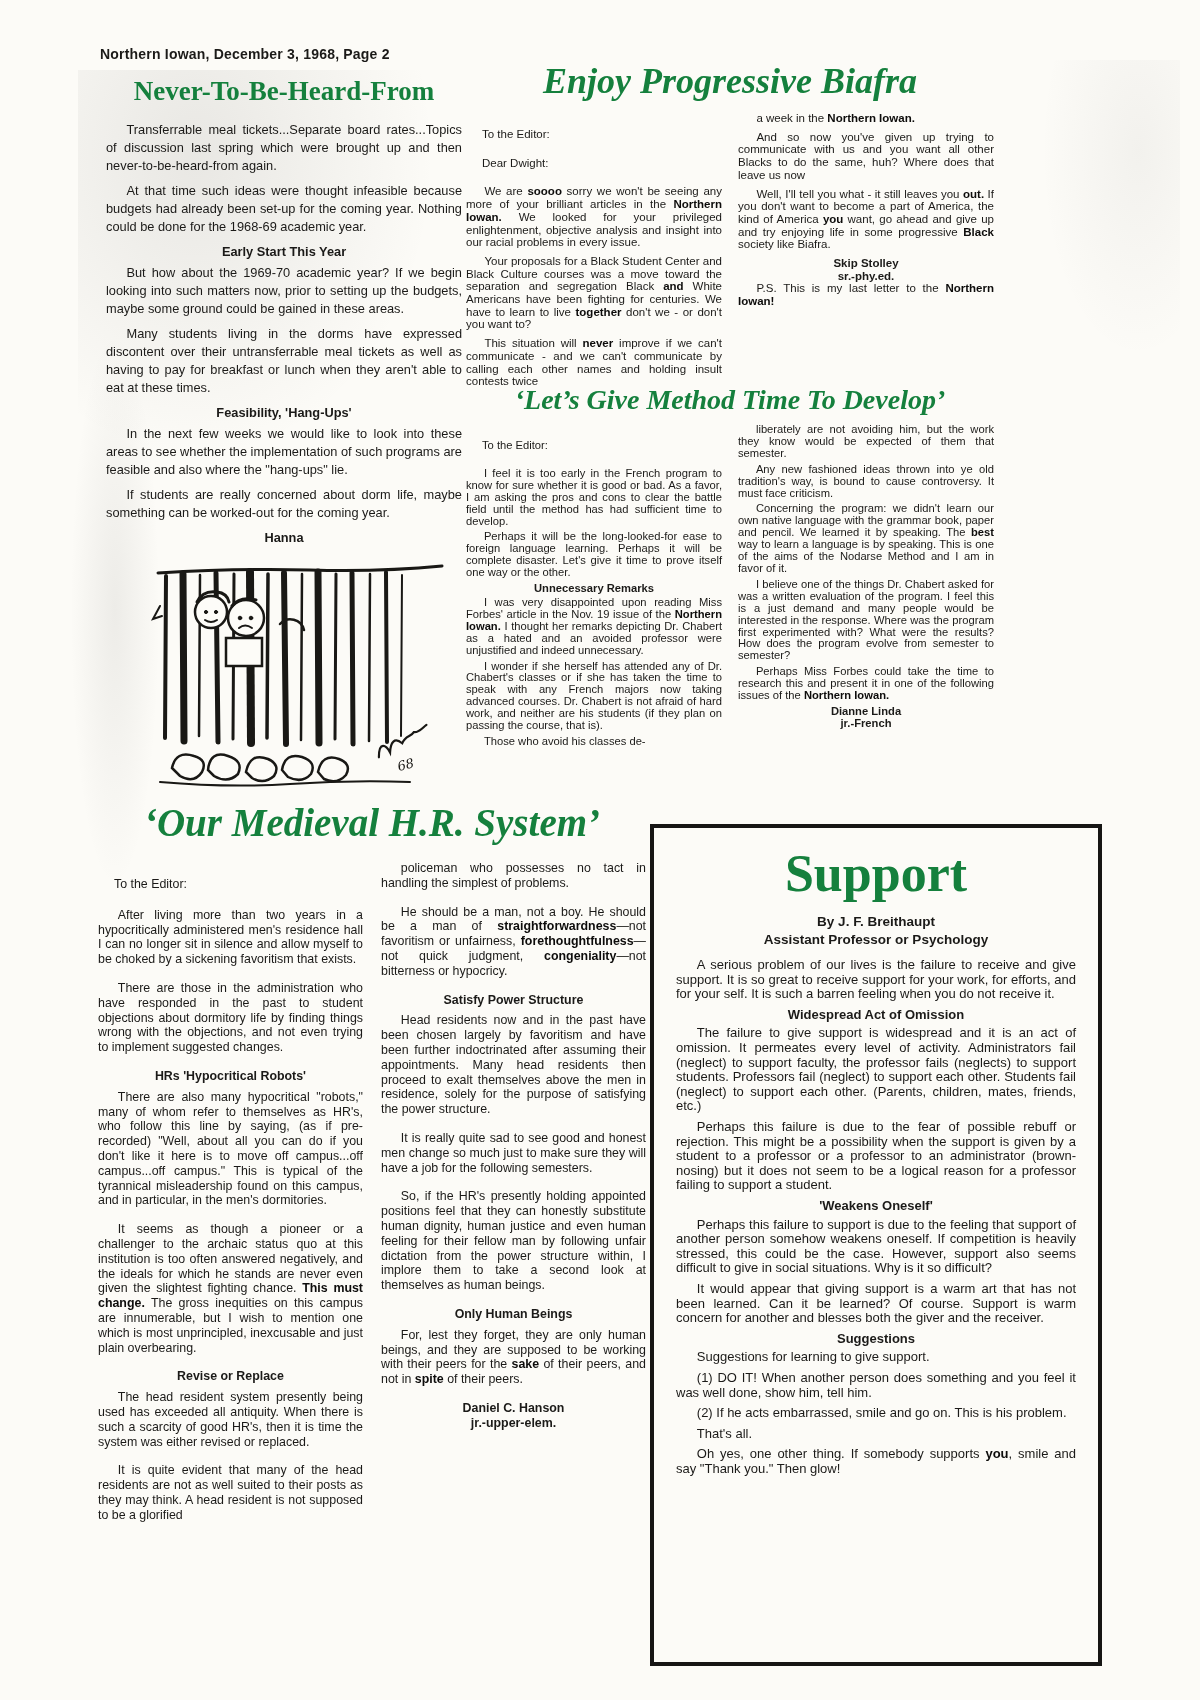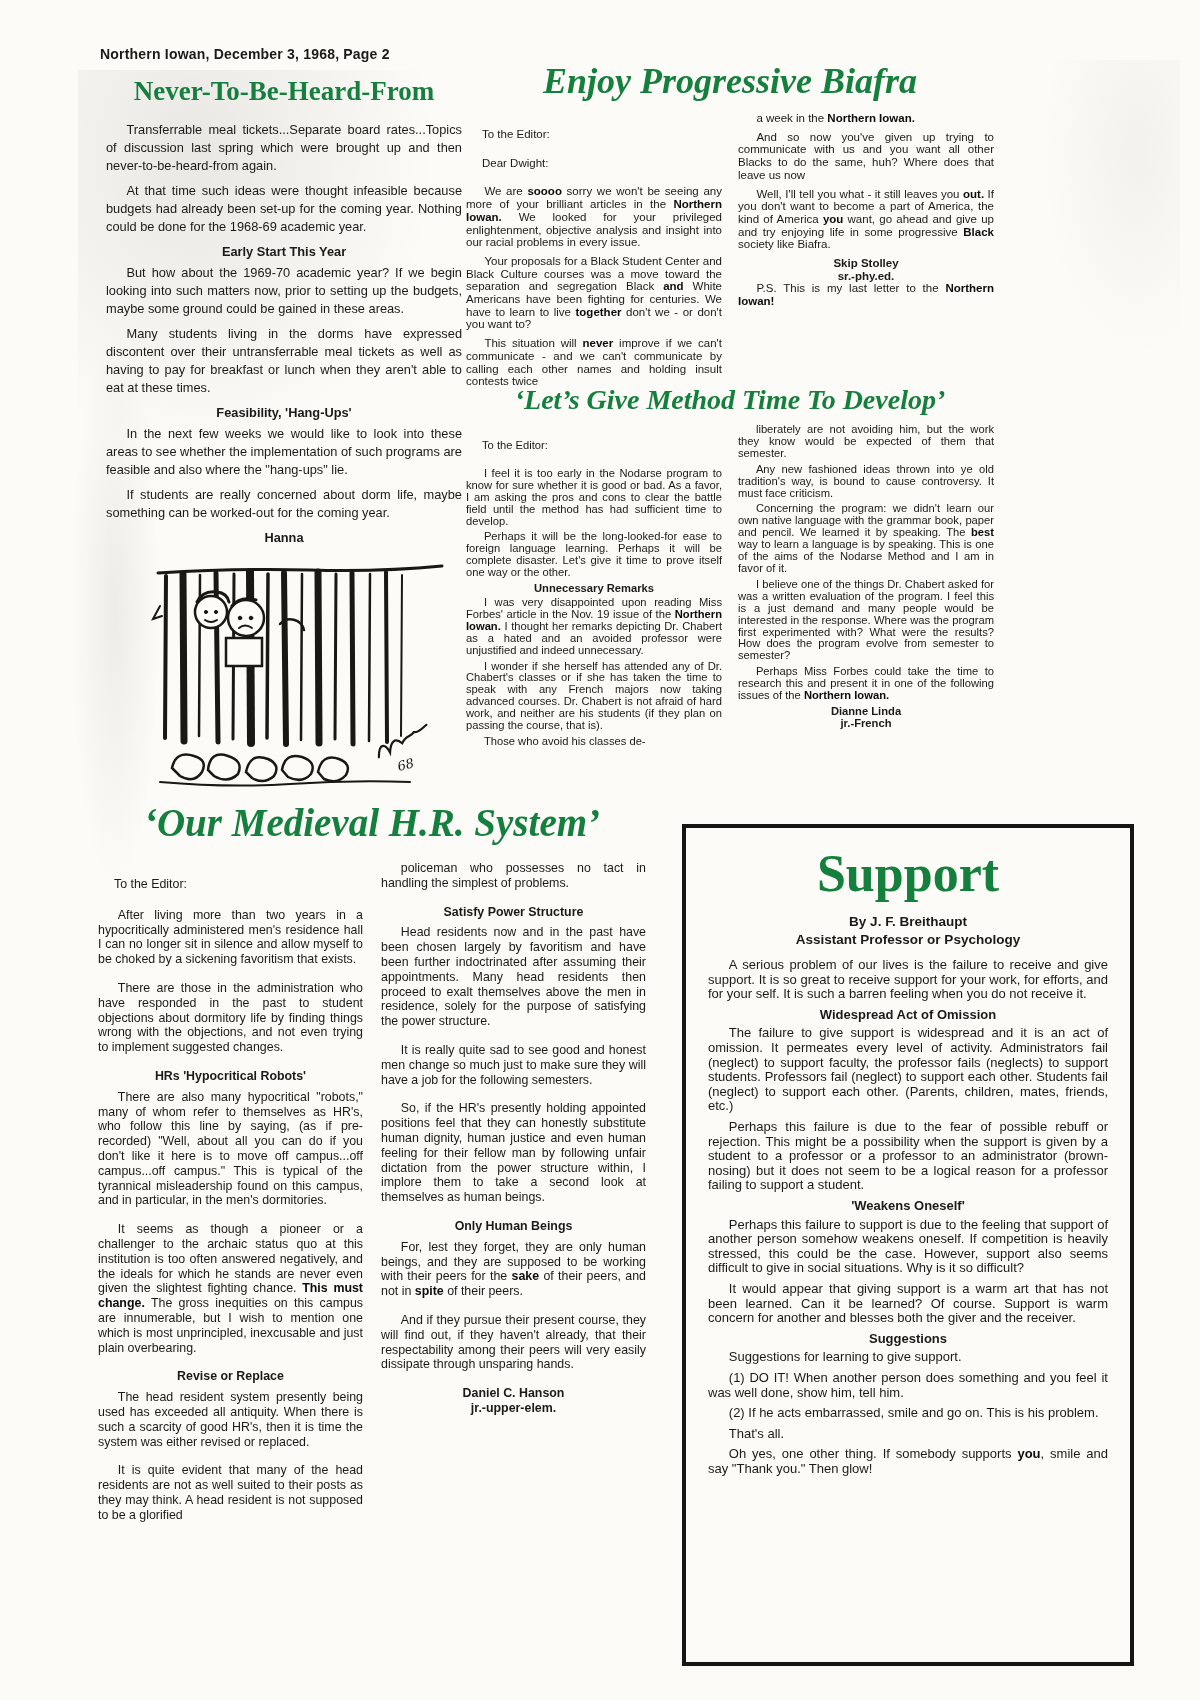--- a/index.html
+++ b/index.html
@@ -39,21 +39,21 @@
   .method .sub{margin:4px 0 2px;}
   
   .medieval{left:98px;top:800px;width:548px;}
   .medieval .headline{font-size:39px;}
   .medieval .cols{margin-top:16px;gap:18px;}
   .medieval .col{font-size:12.4px;line-height:14.8px;}
   .medieval .para{margin-bottom:14px;}
   .medieval .sub{margin:10px 0 6px;}
   
   .support-box{left:650px;top:824px;width:452px;height:842px;border:4px solid #161514;
-               box-sizing:border-box;padding:12px 22px 16px;background:#fcfbf7;margin-left:32px;}
+               box-sizing:border-box;padding:12px 22px 16px;background:#fcfbf7;}
   .support-title{font-size:52px;margin:4px 0 10px;}
   .byline{font-size:13.5px;font-weight:bold;text-align:center;line-height:1.3;margin-bottom:10px;}
   .support-body{font-size:13px;line-height:14.6px;}
   .support-body .para{margin-bottom:6px;}
   .support-body .sub{margin:4px 0 4px;}
   b{font-weight:bold;color:#0d0c0b;}
 </style>
 </head>
 <body>
 
@@ -149,21 +149,21 @@
           <p class="para">P.S. This is my last letter to the <b>Northern Iowan!</b></p>
         </div>
     </div>
   </section>
 
   <section class="article method">
     <h1 class="headline italic-head">‘Let’s Give Method Time To Develop’</h1>
     <div class="cols">
       <div class="col">
           <p class="sal">To the Editor:</p>
-          <p class="para">I feel it is too early in the Nodarse program to know for sure whether it is good or bad. As a favor, I am asking the pros and cons to clear the battle field until the method has had sufficient time to develop.</p>
+          <p class="para">I feel it is too early in the French program to know for sure whether it is good or bad. As a favor, I am asking the pros and cons to clear the battle field until the method has had sufficient time to develop.</p>
           <p class="para">Perhaps it will be the long-looked-for ease to foreign language learning. Perhaps it will be complete disaster. Let's give it time to prove itself one way or the other.</p>
           <h4 class="sub">Unnecessary Remarks</h4>
           <p class="para">I was very disappointed upon reading Miss Forbes' article in the Nov. 19 issue of the <b>Northern Iowan.</b> I thought her remarks depicting Dr. Chabert as a hated and an avoided professor were unjustified and indeed unnecessary.</p>
           <p class="para">I wonder if she herself has attended any of Dr. Chabert's classes or if she has taken the time to speak with any French majors now taking advanced courses. Dr. Chabert is not afraid of hard work, and neither are his students (if they plan on passing the course, that is).</p>
           <p class="para">Those who avoid his classes de-</p>
         </div>
       <div class="col">
           <p class="para">liberately are not avoiding him, but the work they know would be expected of them that semester.</p>
           <p class="para">Any new fashioned ideas thrown into ye old tradition's way, is bound to cause controversy. It must face criticism.</p>
           <p class="para">Concerning the program: we didn't learn our own native language with the grammar book, paper and pencil. We learned it by speaking. The <b>best</b> way to learn a language is by speaking. This is one of the aims of the Nodarse Method and I am in favor of it.</p>
@@ -184,27 +184,27 @@
           <p class="para">There are those in the administration who have responded in the past to student objections about dormitory life by finding things wrong with the objections, and not even trying to implement suggested changes.</p>
           <h4 class="sub">HRs 'Hypocritical Robots'</h4>
           <p class="para">There are also many hypocritical "robots," many of whom refer to themselves as HR's, who follow this line by saying, (as if pre-recorded) "Well, about all you can do if you don't like it here is to move off campus...off campus...off campus." This is typical of the tyrannical misleadership found on this campus, and in particular, in the men's dormitories.</p>
           <p class="para">It seems as though a pioneer or a challenger to the archaic status quo at this institution is too often answered negatively, and the ideals for which he stands are never even given the slightest fighting chance. <b>This must change.</b> The gross inequities on this campus are innumerable, but I wish to mention one which is most unprincipled, inexcusable and just plain overbearing.</p>
           <h4 class="sub">Revise or Replace</h4>
           <p class="para">The head resident system presently being used has exceeded all antiquity. When there is such a scarcity of good HR's, then it is time the system was either revised or replaced.</p>
           <p class="para">It is quite evident that many of the head residents are not as well suited to their posts as they may think. A head resident is not supposed to be a glorified</p>
         </div>
       <div class="col">
           <p class="para">policeman who possesses no tact in handling the simplest of problems.</p>
+          <p class="para">He should be a man, not a boy. He should be a man of <b>straightforwardness</b>—not favoritism or unfairness, <b>forethoughtfulness</b>—not quick judgment, <b>congeniality</b>—not bitterness or hypocricy.</p>
           <h4 class="sub">Satisfy Power Structure</h4>
           <p class="para">Head residents now and in the past have been chosen largely by favoritism and have been further indoctrinated after assuming their appointments. Many head residents then proceed to exalt themselves above the men in residence, solely for the purpose of satisfying the power structure.</p>
           <p class="para">It is really quite sad to see good and honest men change so much just to make sure they will have a job for the following semesters.</p>
           <p class="para">So, if the HR's presently holding appointed positions feel that they can honestly substitute human dignity, human justice and even human feeling for their fellow man by following unfair dictation from the power structure within, I implore them to take a second look at themselves as human beings.</p>
           <h4 class="sub">Only Human Beings</h4>
           <p class="para">For, lest they forget, they are only human beings, and they are supposed to be working with their peers for the <b>sake</b> of their peers, and not in <b>spite</b> of their peers.</p>
-          <p class="para">And if they pursue their present course, they will find out, if they haven't already, that their respectability among their peers will very easily dissipate through unsparing hands.</p>
           <p class="signature">Daniel C. Hanson
 jr.-upper-elem.</p>
         </div>
     </div>
   </section>
 
   <section class="article support-box">
     <h1 class="headline support-title">Support</h1>
     <div class="byline">
       <div>By J. F. Breithaupt</div>

